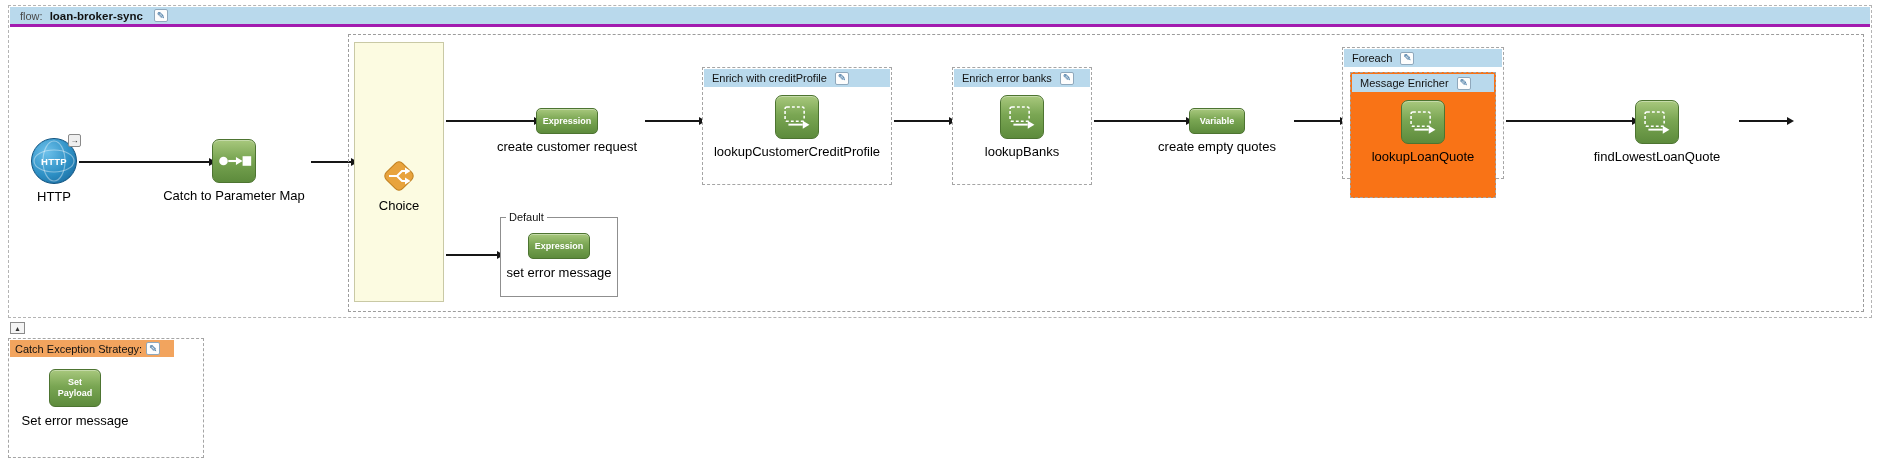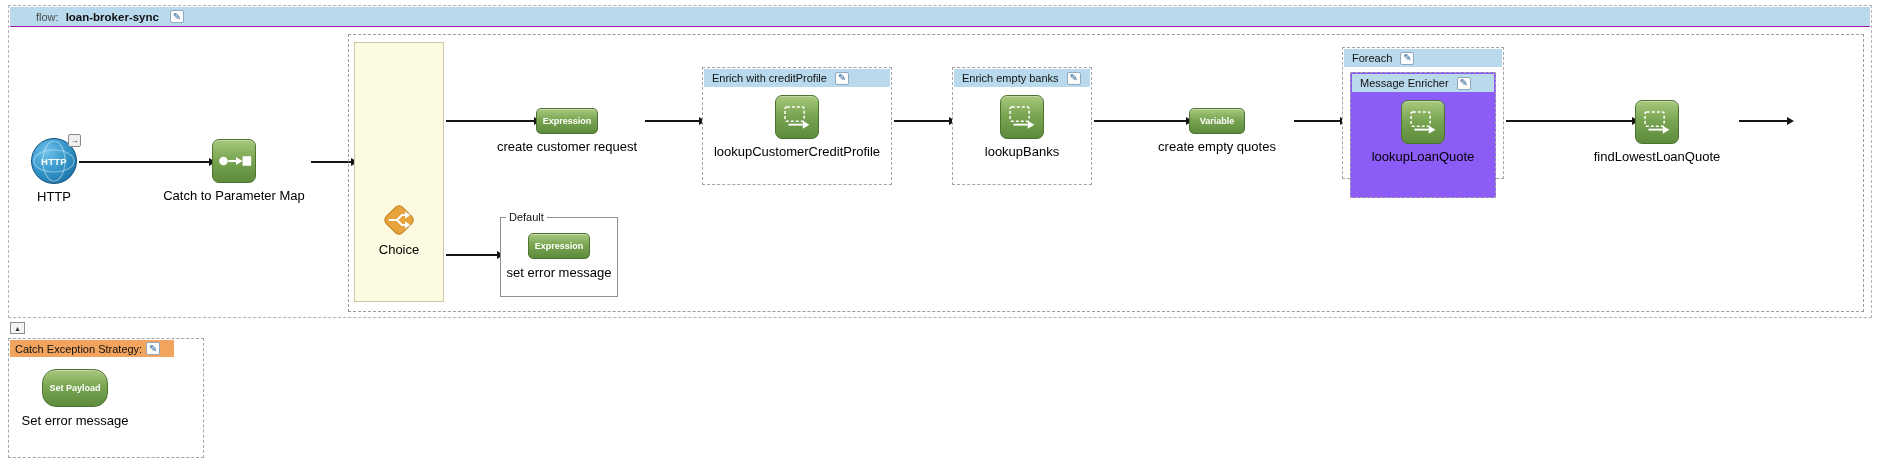--- a/index.html
+++ b/index.html
@@ -4,22 +4,22 @@
 <style>
   * { margin:0; padding:0; box-sizing:border-box; }
   body { background:#fff; }
   .canvas { position:relative; width:1883px; height:470px; background:#fff;
             font-family:"Liberation Sans", sans-serif; color:#111; overflow:hidden;
             outline:1px solid #cfcfcf; }
 
   .flow-container { position:absolute; left:8px; top:5px; width:1864px; height:313px;
                     border:1px dashed #b4b4b4; background:#fff; }
   .flow-header { position:absolute; left:1px; top:1px; right:1px; height:20px;
-                 background:#b9d9ec; border-bottom:1px solid #a21caf;
-                 display:flex; align-items:center; gap:7px; padding:0 26px; font-size:11px; }
+                 background:#b9d9ec; border-bottom:3px solid #a21caf;
+                 display:flex; align-items:center; gap:7px; padding:0 10px; font-size:11px; }
   .flow-kind { color:#4a4a4a; }
   .flow-name { font-weight:700; font-size:11.5px; color:#101010; }
 
   .edit-icon { display:inline-flex; align-items:center; justify-content:center;
                width:14px; height:13px; background:#fdfdfd; border:1px solid #8fa8bc;
                border-radius:2px; color:#2a6496; font-size:10px; line-height:1;
                cursor:pointer; margin-left:4px; flex:none; }
 
   .process-box { position:absolute; left:339px; top:28px; width:1516px; height:278px;
                  border:1px dashed #9c9c9c; }
@@ -27,53 +27,53 @@
   .node { position:absolute; display:flex; flex-direction:column; align-items:center; gap:5px; }
   .node-label { font-size:13px; color:#000; white-space:nowrap; text-align:center; }
 
   .gicon { background:linear-gradient(180deg,#a8c87d 0%,#7aa653 45%,#5d8b3c 100%);
            border:1px solid #4d7431; border-radius:7px; color:#fff;
            display:flex; align-items:center; justify-content:center;
            box-shadow:inset 0 1px 0 rgba(255,255,255,.35); cursor:pointer; }
   .g44 { width:44px; height:44px; }
   .badge { min-width:56px; height:26px; font-size:9px; font-weight:700;
            padding:2px 6px; border-radius:5px; white-space:nowrap; }
-  .sq-badge { width:66px; height:38px; font-size:9px; font-weight:700;
-              text-align:center; line-height:1.2; border-radius:14px; padding:2px; }
+  .sq-badge { width:52px; height:38px; font-size:9px; font-weight:700;
+              text-align:center; line-height:1.2; border-radius:6px; padding:2px; }
 
   .http-globe { position:relative; width:46px; height:46px; border-radius:50%;
                 background:radial-gradient(circle at 34% 30%,#6cc0ea 0%,#2d8fc4 55%,#135e92 100%);
                 border:1px solid #0f527f; display:flex; align-items:center; justify-content:center;
                 cursor:pointer; }
   .globe-lines { position:absolute; left:-1px; top:-1px; }
   .http-glyph-text { position:absolute; color:#fff; font-weight:700; font-size:9.5px; letter-spacing:.3px; }
   .source-badge { position:absolute; right:-5px; top:-5px; width:13px; height:13px;
                   background:#efefef; border:1px solid #8a8a8a; border-radius:2px;
                   font-size:8px; color:#222; display:flex; align-items:center; justify-content:center; }
 
   .arrow { position:absolute; height:1.5px; background:#161616; }
   .arrow::after { content:""; position:absolute; left:100%; top:50%; transform:translateY(-50%);
                   border-left:7px solid #161616; border-top:4px solid transparent;
                   border-bottom:4px solid transparent; }
 
   .choice-box { position:absolute; left:5px; top:7px; width:90px; height:260px;
                 background:#fcfbe1; border:1px solid #c9c9a5;
-                display:flex; flex-direction:column; align-items:center; gap:4px; cursor:pointer;justify-content:center; }
+                display:flex; flex-direction:column; align-items:center; gap:4px; cursor:pointer; }
   .choice-icon { margin-top:115px; width:38px; height:36px; }
 
   .scope { position:absolute; border:1px dashed #a5a5a5; background:#fff; cursor:pointer; }
   .scope-header { position:absolute; left:1px; top:1px; right:1px; height:18px;
                   background:#b9d9ec; display:flex; align-items:center; gap:4px;
                   padding:0 8px; font-size:11px; }
   .scope-title { white-space:nowrap; }
   .scope-body { position:absolute; left:0; right:0; top:27px;
                 display:flex; flex-direction:column; align-items:center; gap:5px; }
 
   .me-box { position:absolute; left:7px; top:24px; width:146px; height:126px;
-            border:1px dashed #a5a5a5; background:#8b5cf6;text-decoration:underline; }
+            border:1px dashed #a5a5a5; background:#f97316;text-decoration:underline; }
 
   .default-box { position:absolute; left:151px; top:182px; width:118px; height:80px;
                  border:1px solid #8f8f8f; background:#fff; }
   .default-title { position:absolute; left:5px; top:-7px; background:#fff; padding:0 3px; font-size:11px; }
   .default-body { display:flex; flex-direction:column; align-items:center; gap:6px; padding-top:15px; }
 
   .collapse-btn { position:absolute; left:10px; top:322px; width:15px; height:12px;
                   border:1px solid #8a8a8a; background:#f4f4f4; font-size:8px; color:#333;
                   display:flex; align-items:center; justify-content:center; cursor:pointer; }
 
@@ -165,21 +165,21 @@
             </svg>
           </div>
           <div class="node-label">lookupCustomerCreditProfile</div>
         </div>
       </div>
 
       <div class="arrow" style="left:545px; top:85px; width:55px;"></div>
 
       <div class="scope" style="left:603px; top:32px; width:140px; height:118px;">
         <div class="scope-header">
-          <span class="scope-title">Enrich empty banks</span>
+          <span class="scope-title">Enrich error banks</span>
           <span class="edit-icon">✎</span>
         </div>
         <div class="scope-body">
           <div class="gicon g44">
             <svg width="44" height="44" viewBox="0 0 44 44">
               <rect x="9.5" y="11.5" width="20" height="15" rx="2" fill="none" stroke="#fff" stroke-width="1.6" stroke-dasharray="3 2.2"></rect>
               <line x1="13" y1="30" x2="28" y2="30" stroke="#fff" stroke-width="2"></line>
               <polygon points="28,25.8 35,30 28,34.2" fill="#fff"></polygon>
             </svg>
           </div>

